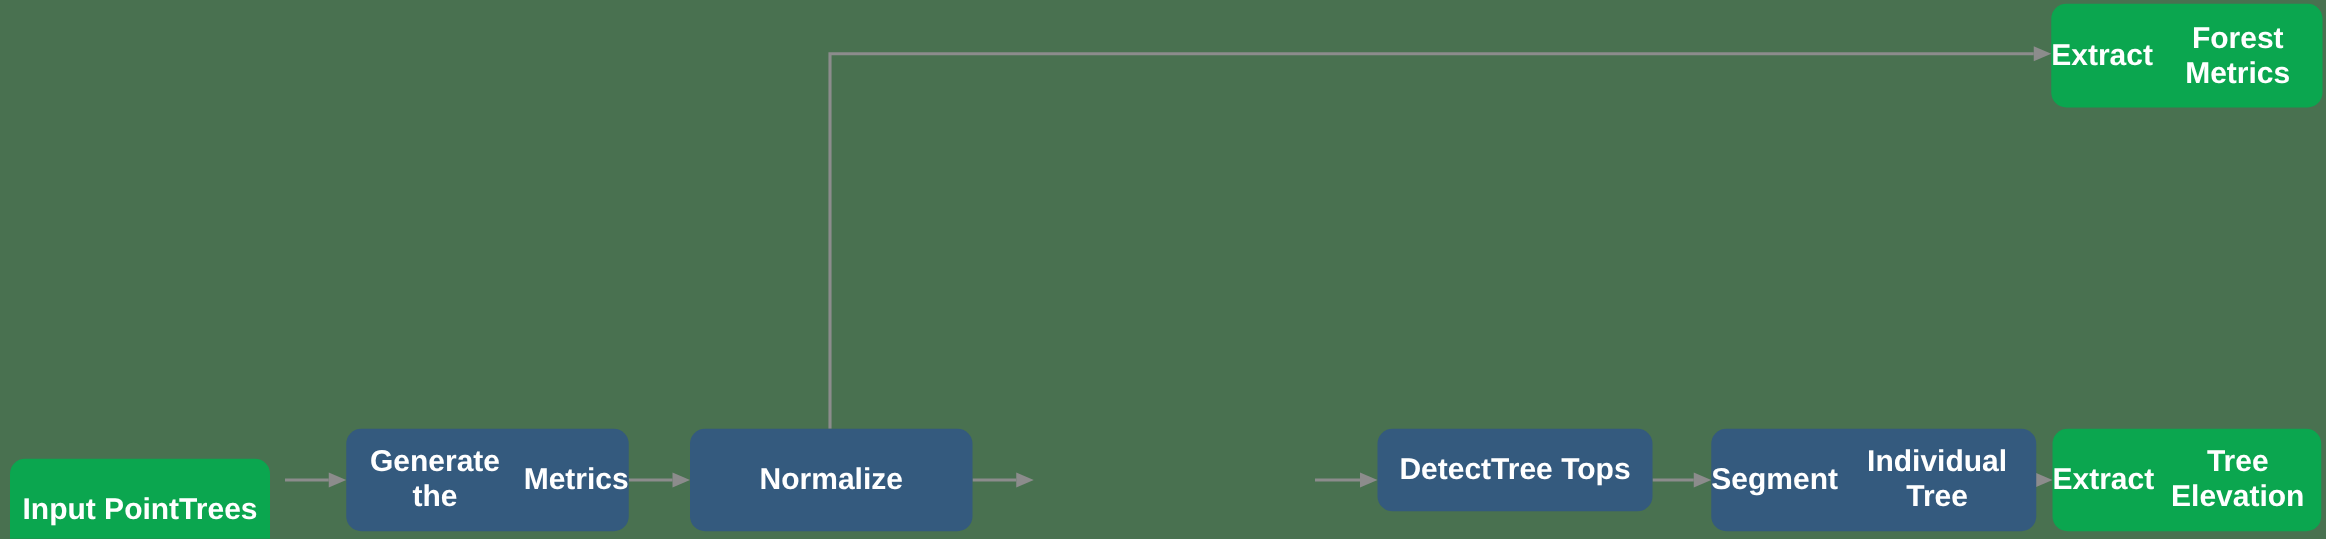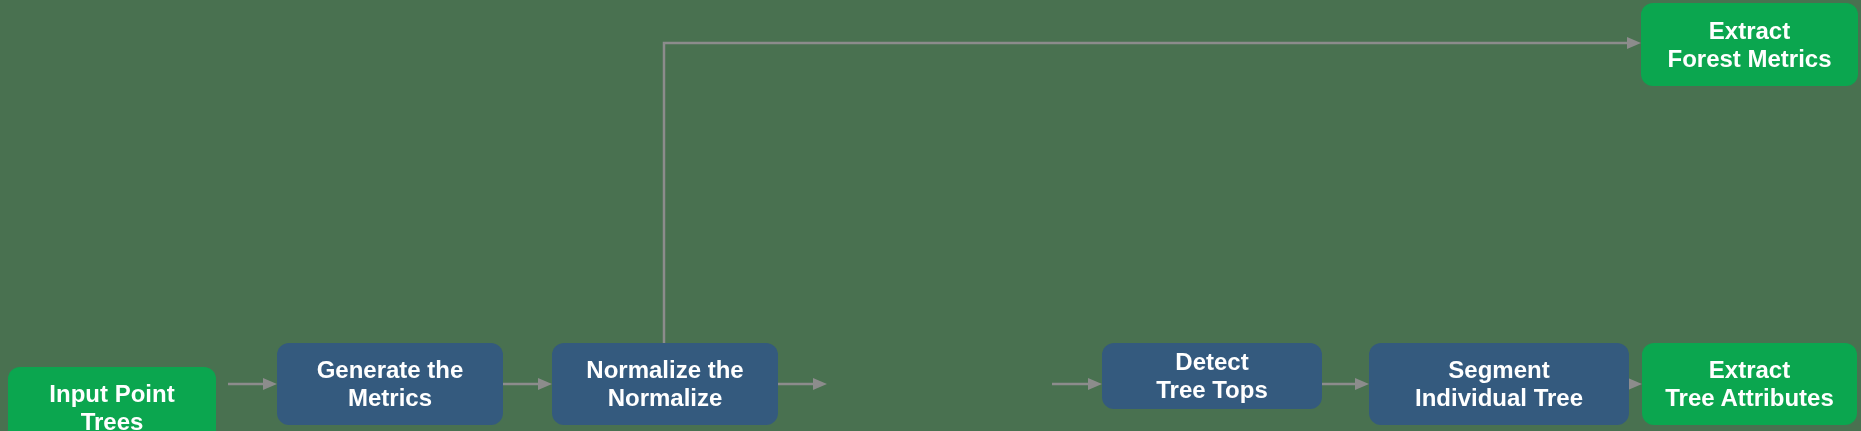--- a/index.html
+++ b/index.html
@@ -29,21 +29,21 @@
     fill:none;
   }
   .arrow-layer polygon{
     fill:var(--arrow);
     stroke:none;
   }
   .node{
     position:absolute;
     border-radius:12px;
     display:flex;
-    flex-direction:column;
+    flex-direction:row;
     align-items:center;
     justify-content:center;
     text-align:center;
     color:var(--text);
     font-weight:bold;
     font-size:24px;
     line-height:28px;
   }
   .node.green{background:var(--node-green);}
   .node.blue{background:var(--node-blue);}
@@ -99,38 +99,37 @@
     <span>Input Point</span>
     <span>Trees</span>
   </div>
 
   <div class="node blue n2">
     <span>Generate the</span>
     <span>Metrics</span>
   </div>
 
   <div class="node blue n3">
-    <span>Normalize the</span>
     <span>Normalize</span>
   </div>
 
 
   <div class="node blue n5">
     <span>Detect</span>
     <span>Tree Tops</span>
   </div>
 
   <div class="node blue n6">
     <span>Segment</span>
     <span>Individual Tree</span>
   </div>
 
   <div class="node green n7">
     <span>Extract</span>
-    <span>Tree Attributes</span>
+    <span>Tree Elevation</span>
   </div>
 
   <div class="node green n8">
     <span>Extract</span>
     <span>Forest Metrics</span>
   </div>
 
 </div>
 
 </body></html>

